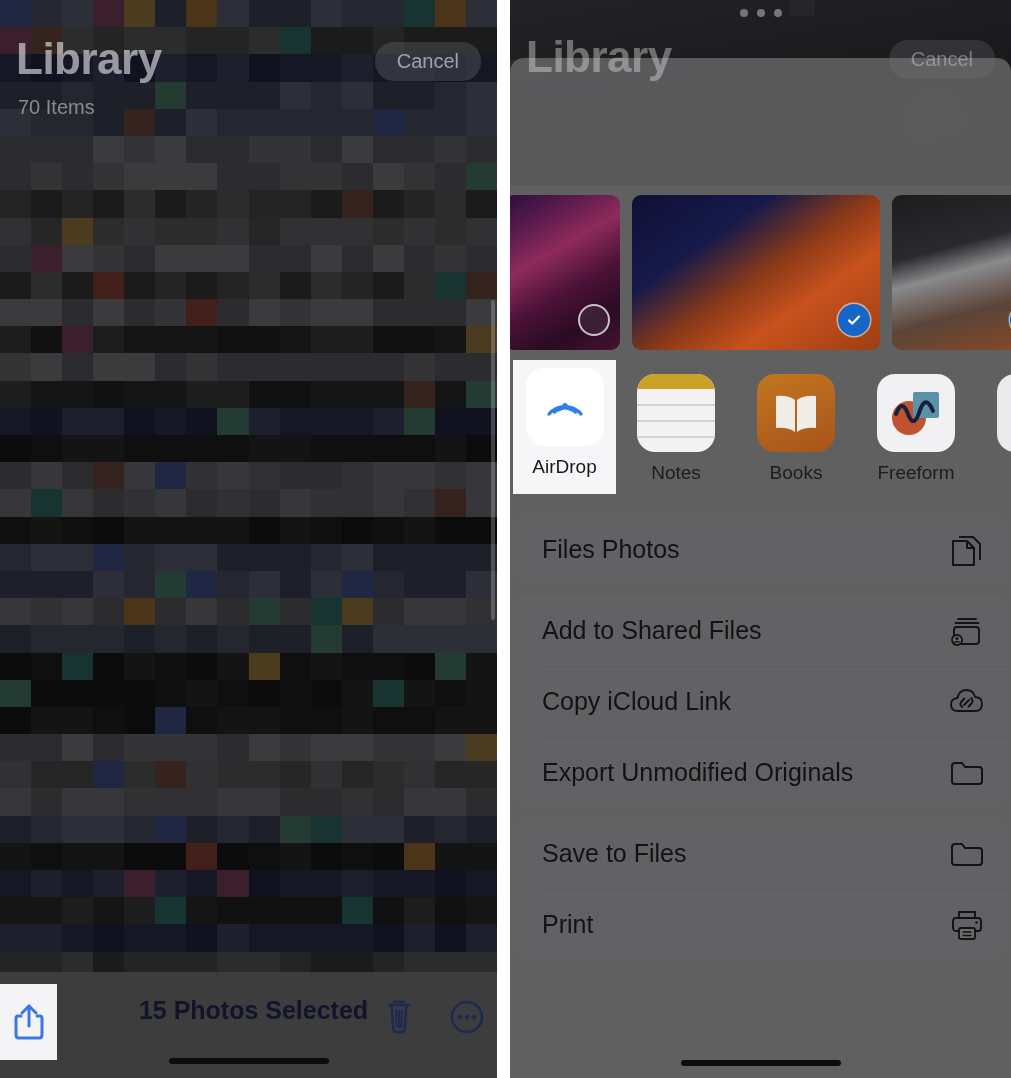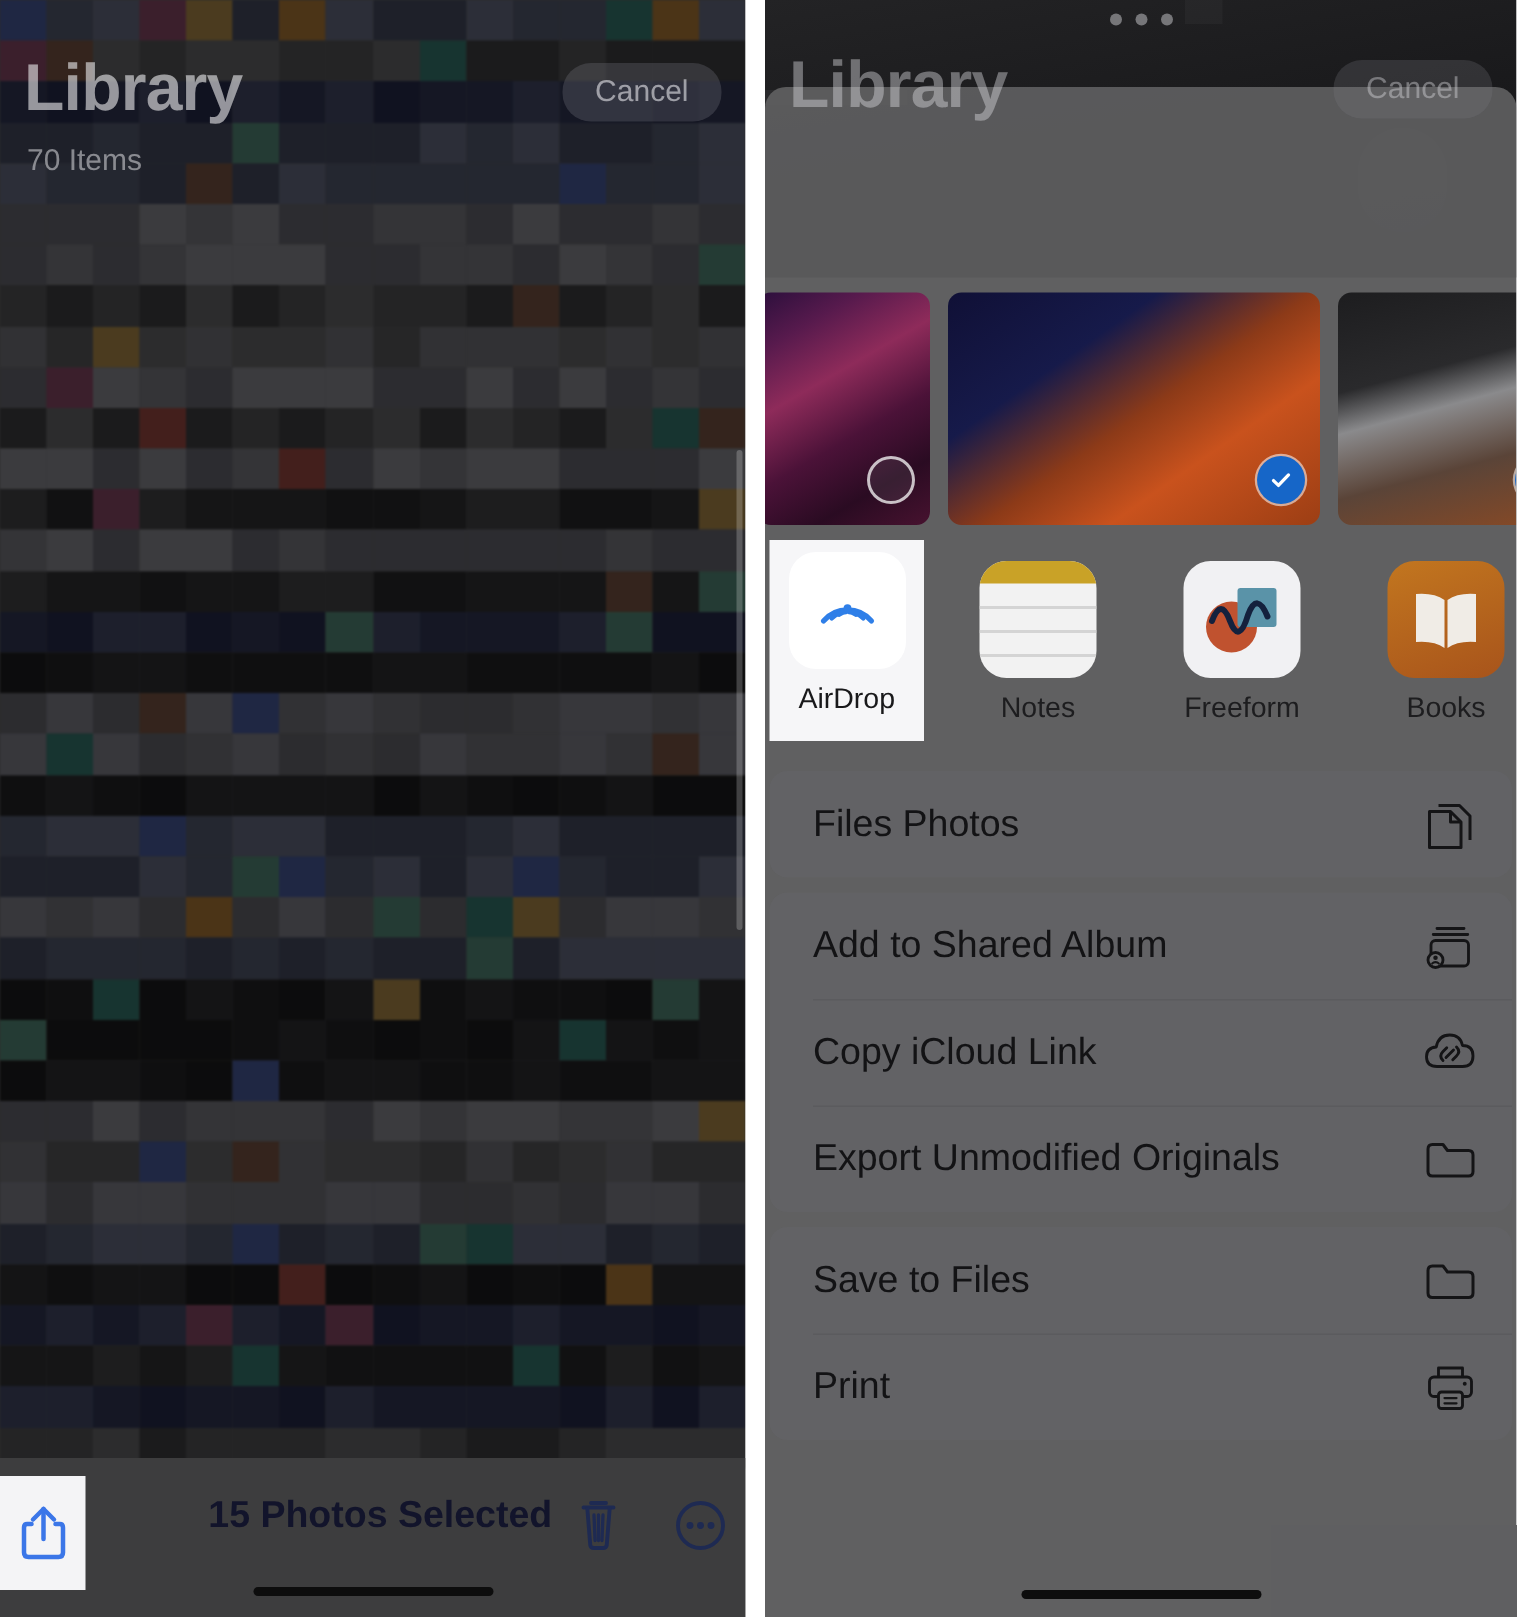--- a/index.html
+++ b/index.html
@@ -161,21 +161,21 @@
   .badge {
     position:absolute; right:10px; bottom:14px; width:32px; height:32px;
     border-radius:50%; display:flex; align-items:center; justify-content:center;
   }
   .badge.on { background:#1666c8; box-shadow:0 0 0 1.5px rgba(255,255,255,0.55); }
   .badge.off { background: rgba(120,120,128,0.18); border:2px solid rgba(255,255,255,0.72); }
   .badge.on svg { display:block; }
 
   .app-row {
     position:absolute; left:0; top:302px; width:501px; height:147px;
-    display:flex; align-items:flex-start; gap:16px; overflow:hidden;
+    display:flex; align-items:flex-start; gap:0; overflow:hidden;
   }
   .app-cell {
     position:relative; flex:0 0 auto; width:120px;
     display:flex; flex-direction:column; align-items:center; padding-top:14px;
   }
   .app-cell.hl { background:#f6f6f8; width:103px; padding-top:8px; height:134px; margin-left:3px; }
   .app-ic {
     width:78px; height:78px; border-radius:18px; overflow:hidden; position:relative;
     display:flex; align-items:center; justify-content:center;
   }
@@ -896,38 +896,38 @@
           <div class="app-ic ic-notes">
             <div class="ntop"></div>
             <div class="nline" style="top:30px;"></div>
             <div class="nline" style="top:46px;"></div>
             <div class="nline" style="top:62px;"></div>
           </div>
           <div class="app-lbl">Notes</div>
         </div>
 
         <div class="app-cell">
+          <div class="app-ic ic-books">
+            <svg width="54" height="44" viewBox="0 0 54 44">
+              <path d="M26 9 Q19 4 7 5 L7 37 Q19 36 26 41 Z" fill="#f0ece6"></path>
+              <path d="M28 9 Q35 4 47 5 L47 37 Q35 36 28 41 Z" fill="#f0ece6"></path>
+            </svg>
+          </div>
+          <div class="app-lbl">Books</div>
+        </div>
+
+        <div class="app-cell">
           <div class="app-ic ic-freeform">
             <svg width="66" height="66" viewBox="0 0 66 66">
               <circle cx="26" cy="38" r="17" fill="#c0522f"></circle>
               <rect x="30" y="12" width="26" height="26" rx="2" fill="#5a93a8"></rect>
               <path d="M13 34 Q19 18 25 34 Q31 50 37 30 Q43 14 50 31" stroke="#14213d" stroke-width="4" fill="none" stroke-linecap="round"></path>
             </svg>
           </div>
           <div class="app-lbl">Freeform</div>
-        </div>
-
-        <div class="app-cell">
-          <div class="app-ic ic-books">
-            <svg width="54" height="44" viewBox="0 0 54 44">
-              <path d="M26 9 Q19 4 7 5 L7 37 Q19 36 26 41 Z" fill="#f0ece6"></path>
-              <path d="M28 9 Q35 4 47 5 L47 37 Q35 36 28 41 Z" fill="#f0ece6"></path>
-            </svg>
-          </div>
-          <div class="app-lbl">Books</div>
         </div>
 
         <div class="app-cell">
           <div class="app-ic" style="background:#eaeaec;"></div>
         </div>
       </div>
 
       <div class="menu-wrap">
 
         <div class="menu-group">
@@ -938,21 +938,21 @@
                 <path d="M3 9 L17 9 L24 16 L24 33 L3 33 Z" stroke="#141416" stroke-width="2" fill="none" stroke-linejoin="round"></path>
                 <path d="M17 9 L17 16 L24 16" stroke="#141416" stroke-width="2" fill="none" stroke-linejoin="round"></path>
                 <path d="M9 5 L23 5 L30 12 L30 28" stroke="#141416" stroke-width="2" fill="none" stroke-linejoin="round"></path>
               </svg>
             </span>
           </div>
         </div>
 
         <div class="menu-group">
           <div class="menu-item">
-            <span class="menu-label">Add to Shared Album</span>
+            <span class="menu-label">Add to Shared Files</span>
             <span class="menu-ic">
               <svg width="36" height="36" viewBox="0 0 36 36">
                 <path d="M9 6 L27 6 M6.5 10 L29.5 10" stroke="#141416" stroke-width="1.9" stroke-linecap="round"></path>
                 <rect x="5" y="14" width="25" height="17" rx="3" stroke="#141416" stroke-width="1.9" fill="none"></rect>
                 <circle cx="8" cy="27" r="5" fill="#6b6b6d" stroke="#141416" stroke-width="1.9"></circle>
                 <circle cx="8" cy="25.5" r="1.5" fill="#141416"></circle>
                 <path d="M5.4 29.6 Q8 27.2 10.6 29.6" stroke="#141416" stroke-width="1.4" fill="none"></path>
               </svg>
             </span>
           </div>

